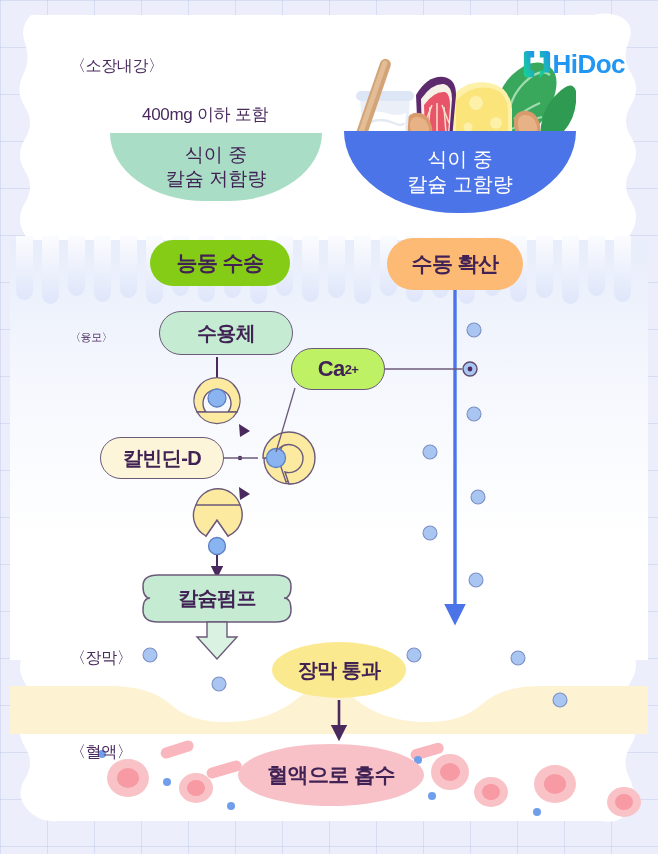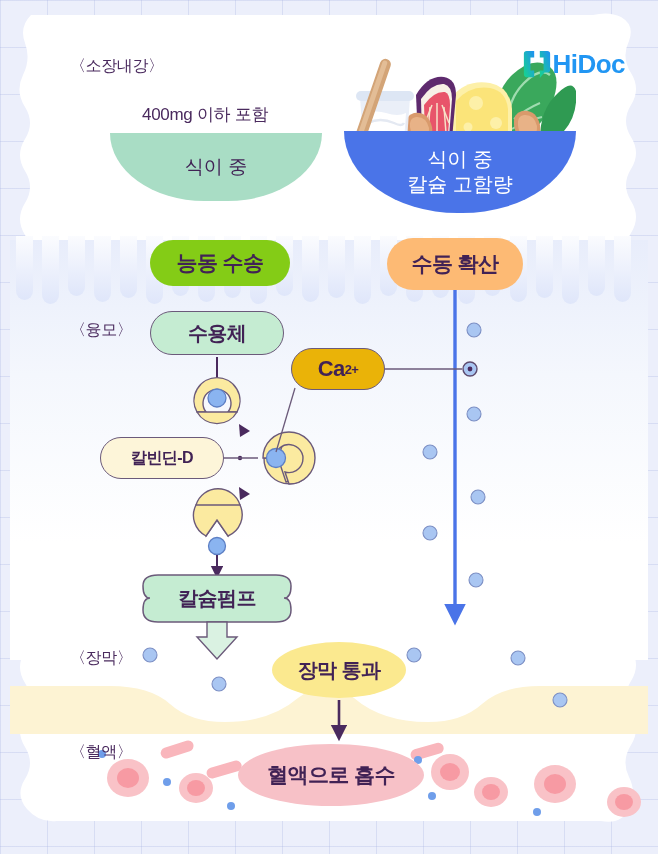--- a/index.html
+++ b/index.html
@@ -36,21 +36,21 @@
   }
   
   #logo{ position:absolute; right:33px; top:27px; display:flex; align-items:center; gap:0;margin-top:22px;}
   #logo-mark{ width:30px; height:30px; }
   #logo-text{
     font-size:26px; font-weight:bold; color:#2196f3; letter-spacing:-.5px;
     line-height:1;
   }
   
   #lbl-lumen{ left:44px; top:56px; font-size:16px;}
-  #lbl-villi{ left:44px; top:320px; font-size:16px;}
+  #lbl-villi{ left:44px; top:330px; font-size:11px;}
   #lbl-serosa{ left:44px; top:648px; font-size:16px;}
   #lbl-blood{ left:44px; top:742px; font-size:16px;}
   #mg-note{
     position:absolute; left:142px; top:103px;
     font-size:17px; color:#4a2a5e; letter-spacing:-.3px;
   }
   
   .bowl{
     position:absolute;
     border-radius:0 0 180px 180px / 0 0 130px 130px;
@@ -81,31 +81,31 @@
   }
   #pill-active{
     left:150px; top:240px; width:140px; height:46px;
     background:#84cc16; font-size:21px;
   }
   #pill-passive{
     left:387px; top:238px; width:136px; height:52px;
     background:#fdba74; font-size:21px;
   }
   #pill-receptor{
-    left:150px; top:311px; width:134px; height:44px;
+    left:159px; top:311px; width:134px; height:44px;
     background:#c5ecd2; border:1.6px solid #6b5a7a; font-size:20px;
   }
   #pill-ca{
     left:291px; top:348px; width:94px; height:42px;
-    background:#eab308; border:1.6px solid #6b5a7a; font-size:22px;
+    background:#bef264; border:1.6px solid #6b5a7a; font-size:22px;
   }
   #pill-ca sup{ font-size:13px; vertical-align:super; }
   #pill-calbindin{
     left:100px; top:437px; width:124px; height:42px;
-    background:#fdf5d9; border:1.6px solid #6b5a7a; font-size:16px;
+    background:#fdf5d9; border:1.6px solid #6b5a7a; font-size:20px;
   }
   #pump-label{
     position:absolute; left:143px; top:574px; width:148px; height:48px;
     display:flex; align-items:center; justify-content:center;
     font-size:20px; font-weight:bold; color:#412255; letter-spacing:-.6px;
   }
   
   #serosa{ position:absolute; left:10px; top:678px; width:638px; height:56px;}
   
   .ellipse{
@@ -281,20 +281,21 @@
     </g>
 
     <g>
       <rect x="24" y="0" width="11" height="84" rx="5.5" fill="#d3a477" transform="rotate(19 30 42)"></rect>
       <rect x="26" y="2" width="5" height="78" rx="2.5" fill="#e3bd96" transform="rotate(19 30 42)"></rect>
     </g>
   </svg>
 
   <div class="bowl" id="bowl-low">
     <span>식이 중</span>
+    <span>칼슘 저함량</span>
   </div>
   <div class="bowl" id="bowl-high">
     <span>식이 중</span>
     <span>칼슘 고함량</span>
   </div>
 
   <div id="mg-note">400mg 이하 포함</div>
   <div class="lbl" id="lbl-lumen">〈소장내강〉</div>
   <div class="lbl" id="lbl-villi">〈융모〉</div>
   <div class="lbl" id="lbl-serosa">〈장막〉</div>

